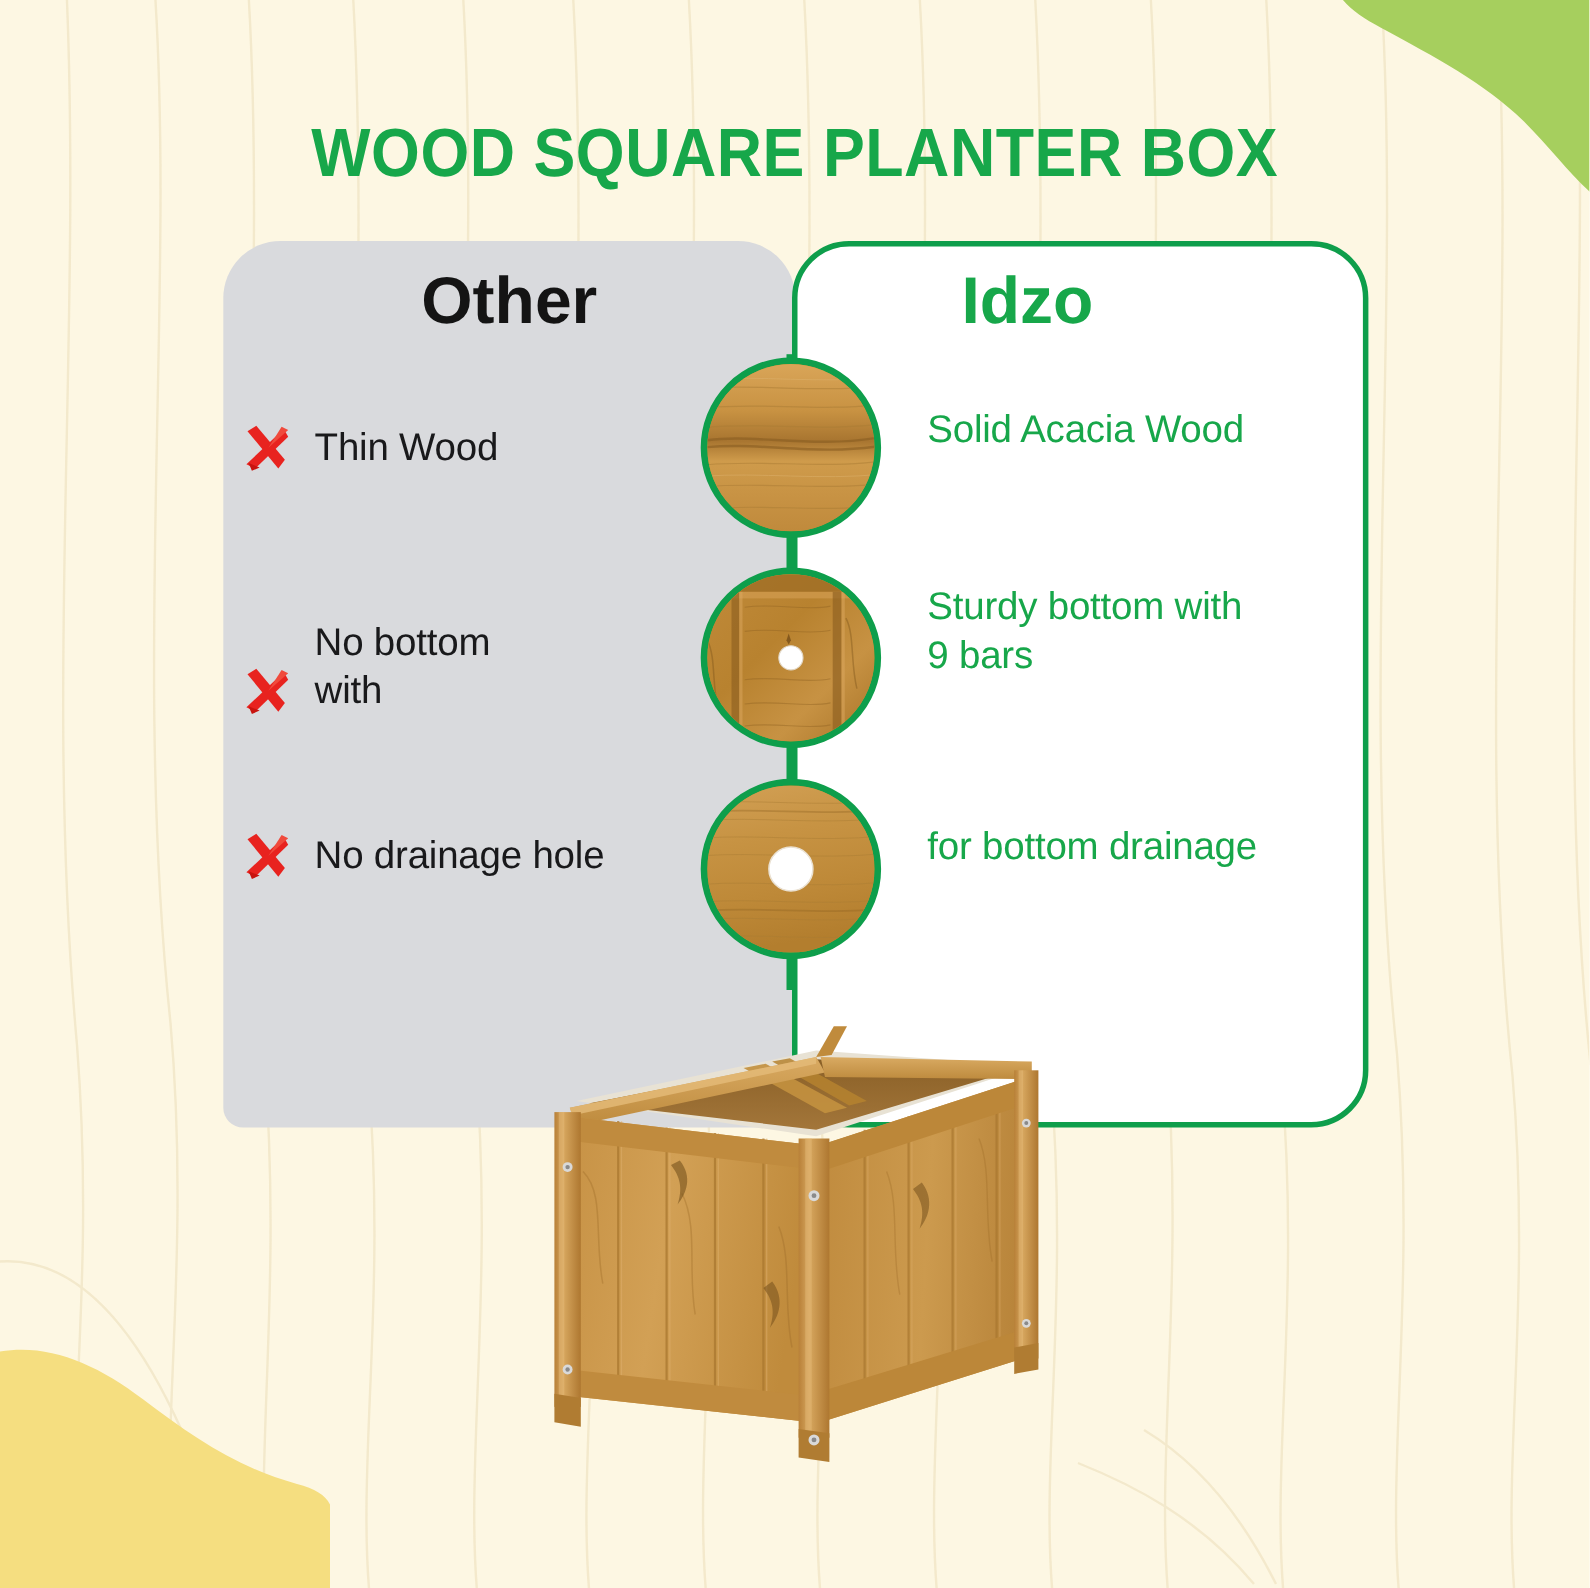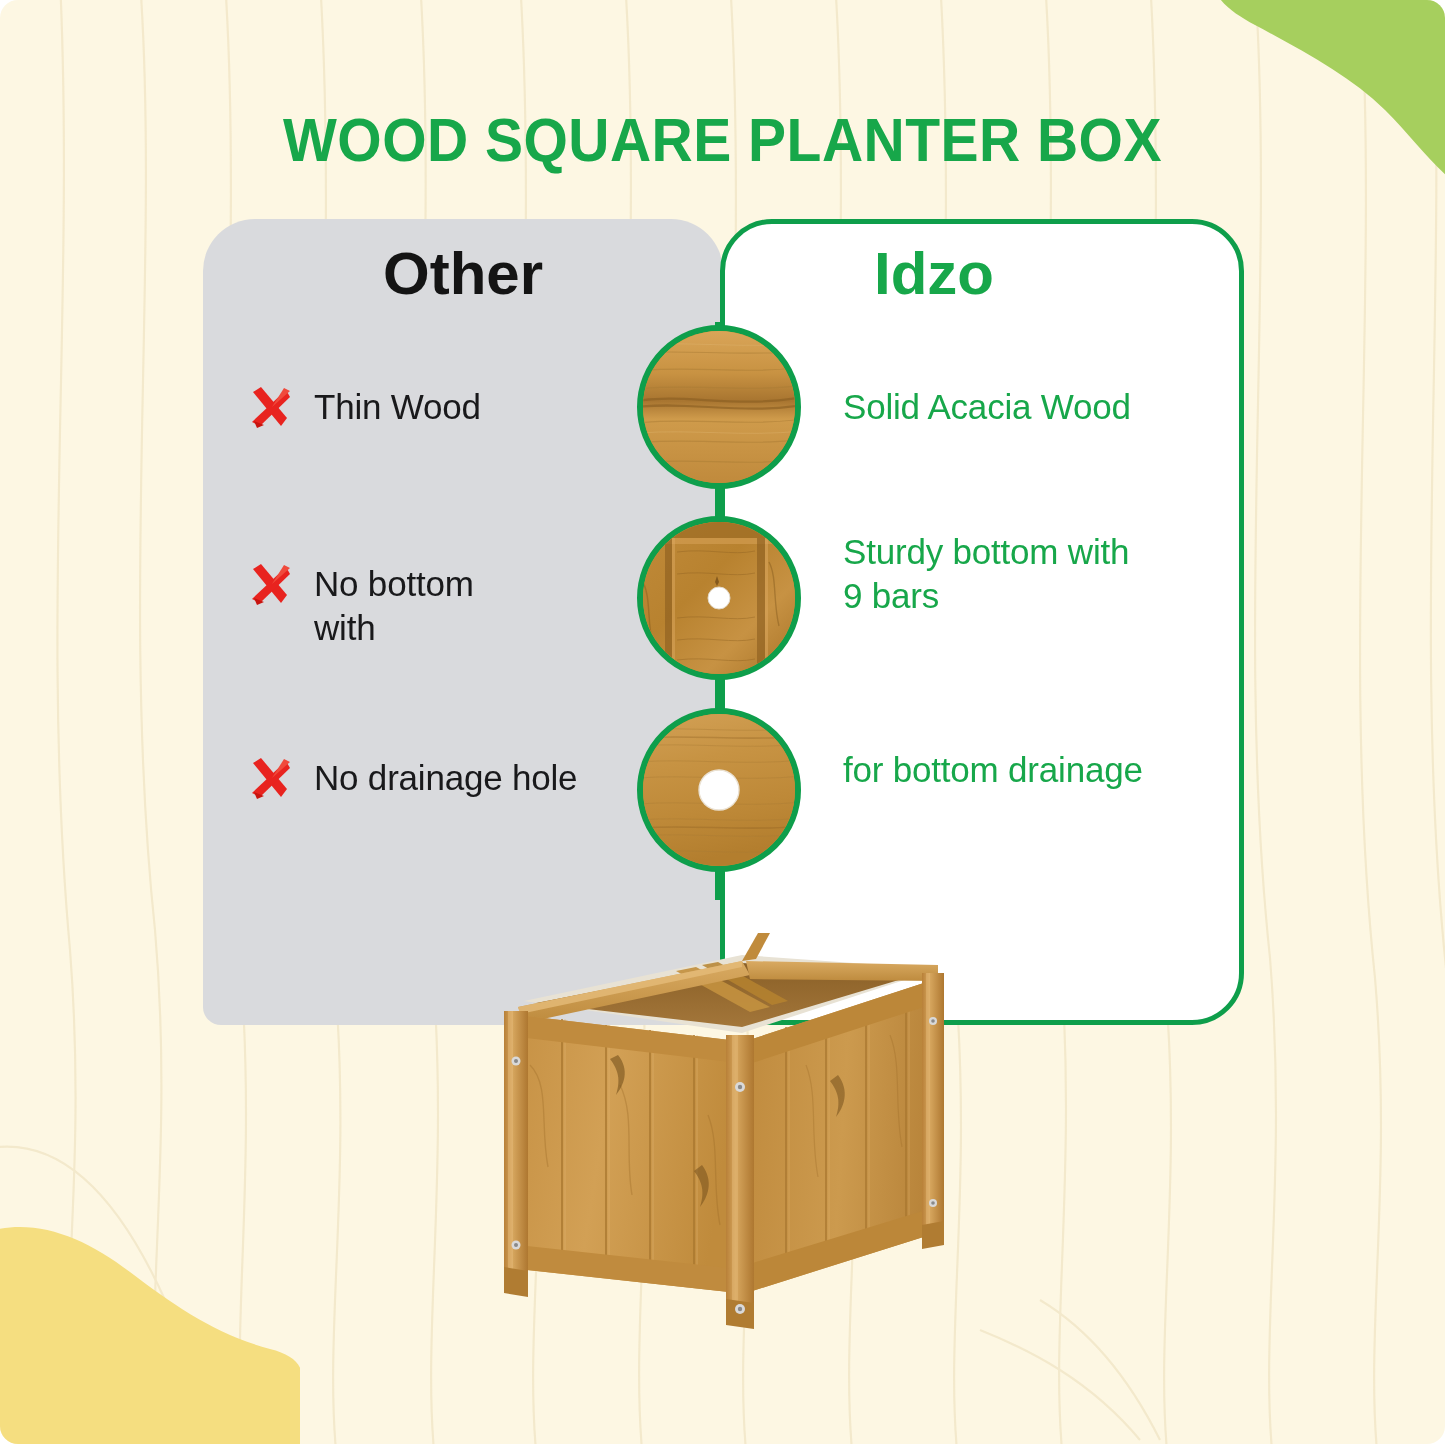--- a/index.html
+++ b/index.html
@@ -12,21 +12,20 @@
     font-family: "Liberation Sans", sans-serif;
     overflow: hidden;
   }
 
   #page {
     position: relative;
     width: 1445px;
     height: 1444px;
     background: #FDF7E3;
     overflow: hidden;
-    border-radius: 18px;
   }
 
   
   .grain-layer {
     position: absolute;
     inset: 0;
     pointer-events: none;
     z-index: 1;
   }
 
@@ -108,24 +107,24 @@
     z-index: 5;
     left: 715px;
     width: 7px;
     background: #0E9E4B;
   }
 
   
   .row-left {
     position: absolute;
     z-index: 7;
-    left: 248px;
+    left: 220px;
     width: 470px;
     display: flex;
-    align-items: flex-start;
+    align-items: flex-end;
     gap: 22px;
   }
   .xmark {
     flex: 0 0 auto;
     width: 44px;
     height: 44px;
   }
   .left-text {
     font-size: 35px;
     line-height: 44px;
@@ -250,21 +249,21 @@
         <path d="M-5 70 C 40 62, 95 78, 160 66"></path>
         <path d="M-5 76 C 45 70, 100 84, 160 74"></path>
       </g>
       <g stroke="#E0B572" stroke-width="0.9" fill="none" opacity="0.45">
         <path d="M-5 14 C 50 10, 100 18, 160 12"></path>
         <path d="M-5 102 C 50 98, 100 106, 160 100"></path>
       </g>
     </svg>
   </div>
 
-  <div class="row-right" style="top:385px;">
+  <div class="row-right" style="top:369px;">
     <div>Solid Acacia Wood</div>
   </div>
 
   <div class="row-left" style="top:562px;">
     <svg class="xmark" viewBox="0 0 44 44" aria-hidden="true">
       <path d="M5 7 L13 2 L39 33 L33 41 Z" fill="#E8231F"></path>
       <path d="M38 5 L42 12 L12 41 L4 37 Z" fill="#E8231F"></path>
       <path d="M36 3 L42 6 L24 22 Z" fill="#F04A3C"></path>
       <path d="M6 36 L16 40 L9 43 Z" fill="#C8140F"></path>
     </svg>

